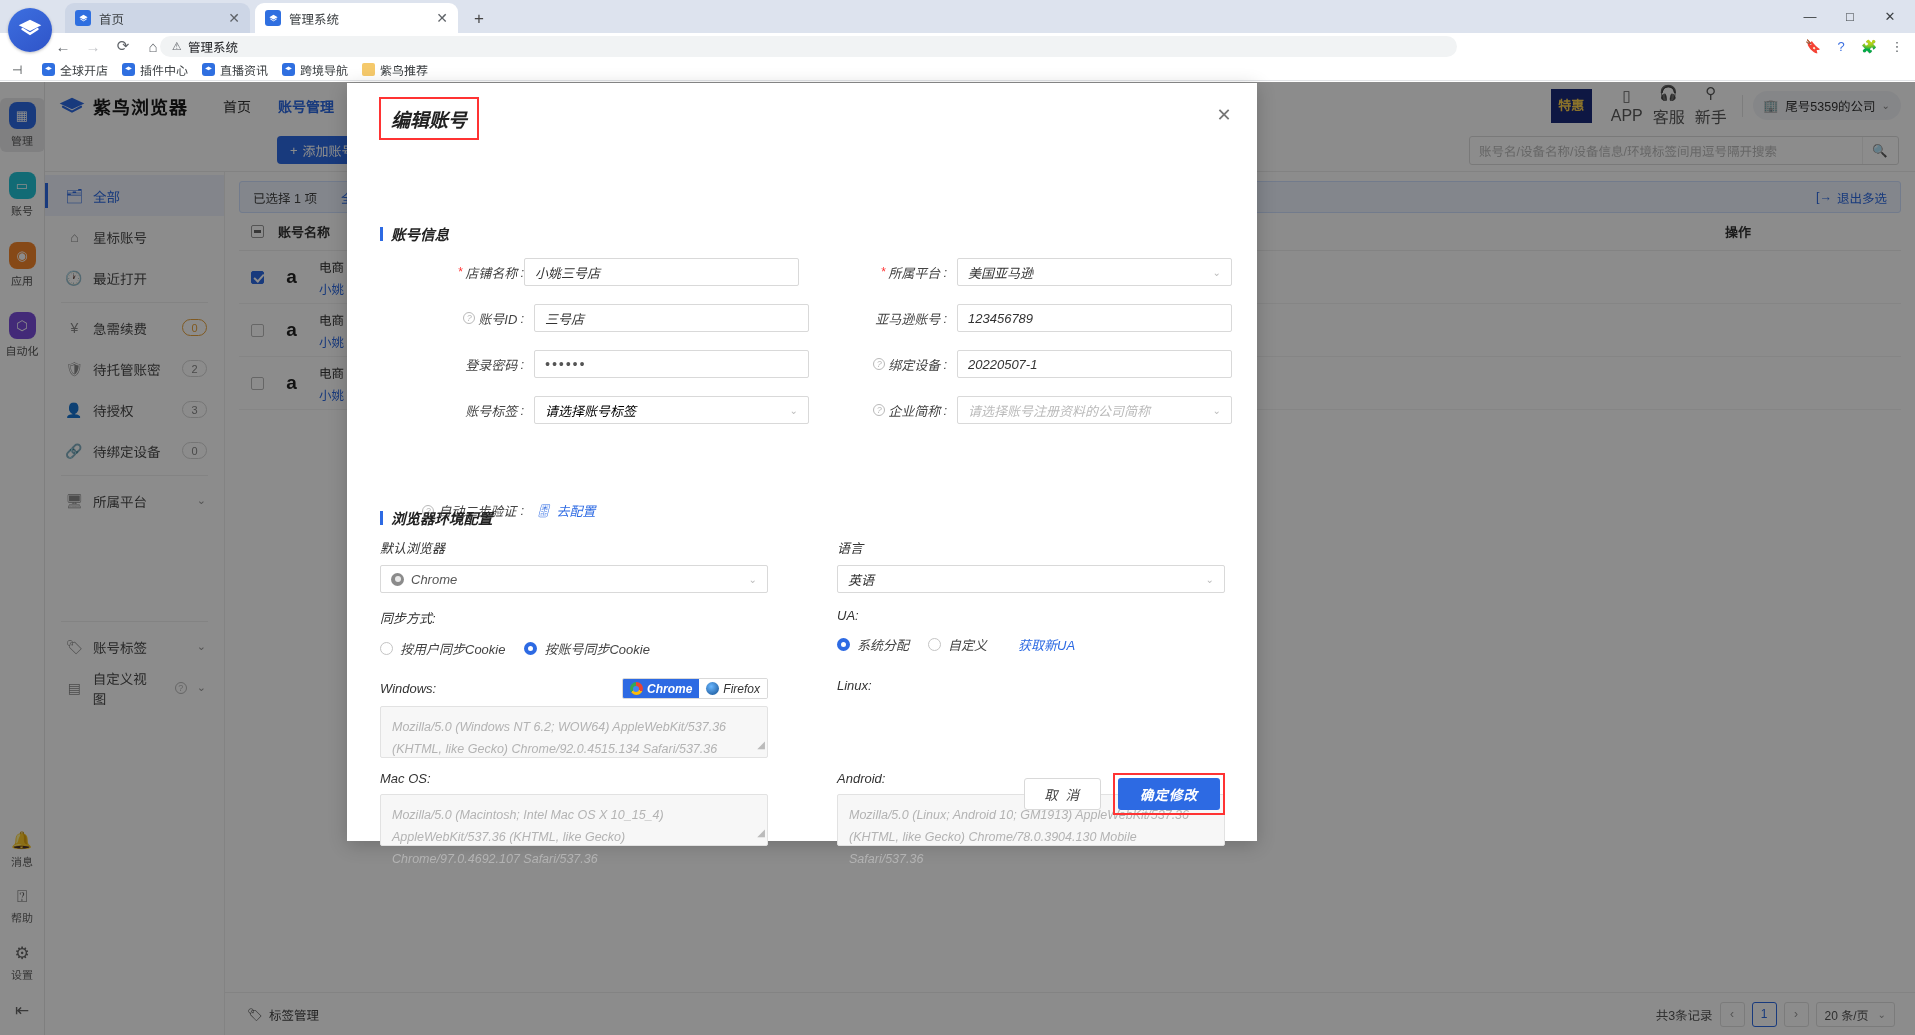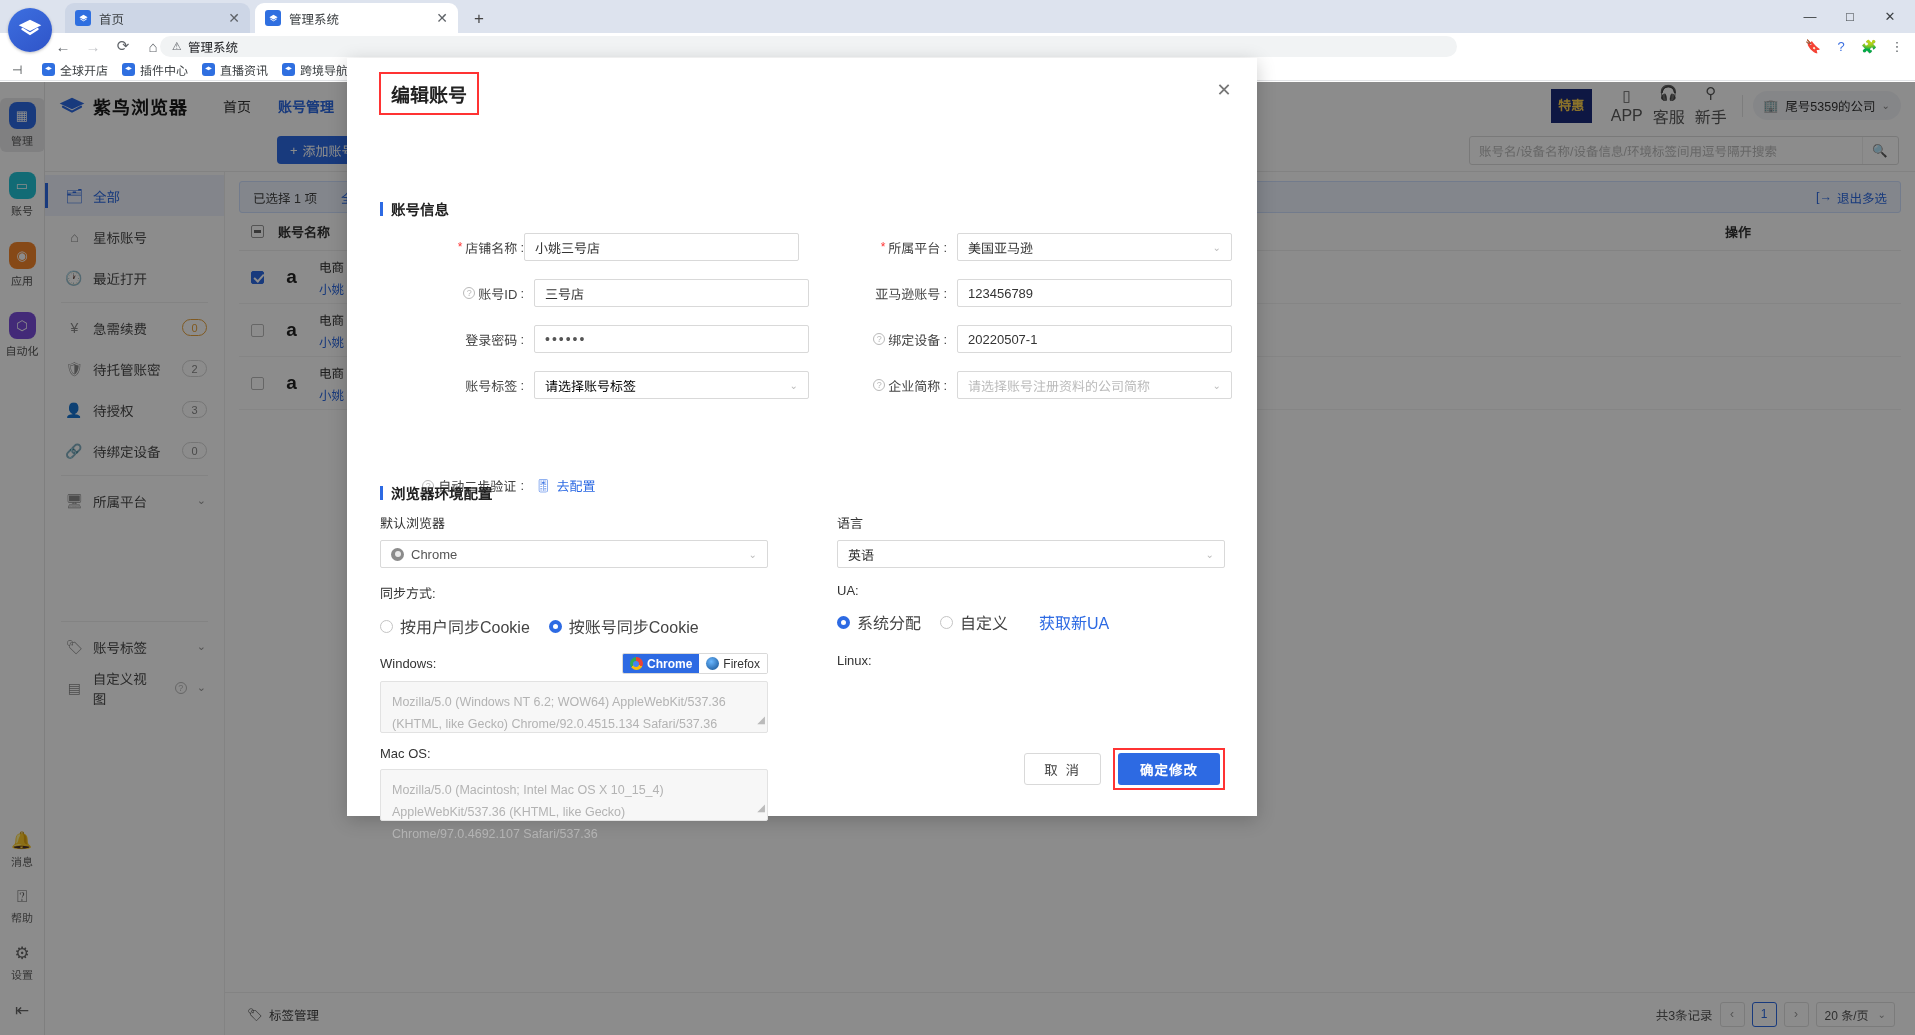--- a/index.html
+++ b/index.html
@@ -125,22 +125,22 @@
   .footbar{position:absolute;left:225px;bottom:0;width:1690px;height:43px;background:#fff;border-top:1px solid #eee;
     display:flex;align-items:center;font-size:12.5px;color:#444;}
   .footbar .tagm{margin-left:22px;display:flex;align-items:center;gap:6px;}
   .pager{margin-left:auto;display:flex;align-items:center;gap:7px;padding-right:20px;color:#555;}
   .pg{width:25px;height:25px;border:1px solid #e0e0e0;border-radius:3px;display:flex;align-items:center;justify-content:center;background:#fff;color:#999;font-size:12px;}
   .pg.cur{border-color:#2d6ae3;color:#2d6ae3;}
   .psize{height:25px;border:1px solid #e0e0e0;border-radius:3px;display:flex;align-items:center;gap:9px;padding:0 8px;font-size:12px;color:#555;}
 
   
   .mask{position:absolute;left:0;top:82px;width:1915px;height:953px;background:rgba(0,0,0,.45);}
-  .modal{position:absolute;left:347px;top:58px;width:910px;height:758px;background:#fff;
-    box-shadow:0 4px 18px rgba(0,0,0,.2);}
+  .modal{position:absolute;left:347px;top:83px;width:910px;height:758px;background:#fff;
+    box-shadow:0 4px 18px rgba(0,0,0,.2);font-style:italic;}
   .mtitle{position:absolute;left:32px;top:14px;font-size:19px;font-weight:bold;color:#222;
     padding:6px 10px;}
   .mtitle.hl{border:2px solid #f33;}
   .mclose{position:absolute;right:22px;top:21px;width:22px;height:22px;color:#777;font-size:18px;
     display:flex;align-items:center;justify-content:center;}
 
   .sect{position:absolute;font-size:14.5px;font-weight:bold;color:#222;display:flex;align-items:center;gap:8px;}
   .sect:before{content:"";width:3px;height:14px;background:#2d6ae3;display:inline-block;}
   .sect.s1{left:33px;top:140px;}
   .sect.s2{left:33px;top:424px;}
@@ -155,21 +155,21 @@
   .fin .cv{margin-left:auto;color:#bbb;font-size:10px;}
   .dots{letter-spacing:2px;font-size:14px;color:#555;}
 
   .twofa{position:absolute;left:33px;top:418px;width:420px;display:flex;align-items:center;gap:0;font-size:13px;color:#444;}
   .twofa .lb{width:144px;text-align:right;display:flex;align-items:center;justify-content:flex-end;gap:4px;}
   .twofa .gotolink{color:#2d6ae3;margin-left:11px;display:flex;align-items:center;gap:5px;}
 
   .ffield{position:absolute;}
   .ffield .fl{font-size:13px;color:#333;margin-bottom:8px;}
 
-  .radiorow{display:flex;align-items:flex-start;gap:19px;font-size:16px;color:#444;}
+  .radiorow{display:flex;align-items:flex-start;gap:19px;font-size:13px;color:#444;}
   .rd{display:flex;align-items:center;gap:7px;}
   .rdc{width:13px;height:13px;border:1px solid #c4c4c4;border-radius:50%;display:inline-block;background:#fff;position:relative;}
   .rdc.on{border-color:#2d6ae3;border-width:4px;}
   .newua{color:#2d6ae3;margin-left:12px;}
 
   .seg{display:flex;border:1px solid #d9d9d9;border-radius:2px;overflow:hidden;height:21px;}
   .seg .sg{display:flex;align-items:center;gap:4px;padding:0 7px;font-size:12px;color:#333;background:#fff;}
   .seg .sg.on{background:#2d6ae3;color:#fff;font-weight:bold;}
   .ta{border:1px solid #e2e2e2;background:#f7f7f7;border-radius:2px;padding:9px 11px;font-size:12.5px;
     color:#b3b3b3;line-height:22px;position:relative;}
@@ -679,20 +679,26 @@
       <div class="fl" style="margin-bottom:14px">Linux:</div>
     </div>
 
     <div class="ffield" style="left:33px;top:688px;width:388px">
       <div class="fl">Mac OS:</div>
       <div class="ta" style="width:388px;height:52px">
         <span>Mozilla/5.0 (Macintosh; Intel Mac OS X 10_15_4) AppleWebKit/537.36 (KHTML, like Gecko) Chrome/97.0.4692.107 Safari/537.36</span>
         <span class="grip">◢</span>
       </div>
     </div>
+    <div class="ffield" style="left:490px;top:688px;width:388px">
+      <div class="fl">Android:</div>
+      <div class="ta" style="width:388px;height:52px">
+        <span>Mozilla/5.0 (Linux; Android 10; GM1913) AppleWebKit/537.36 (KHTML, like Gecko) Chrome/78.0.3904.130 Mobile Safari/537.36</span>
+      </div>
+    </div>
 
     <div class="mbtns">
       <div class="btn cancel">取 消</div>
       <div class="btnwrap">
         <div class="btn primary">确定修改</div>
       </div>
     </div>
   </div>
 
 </div>

